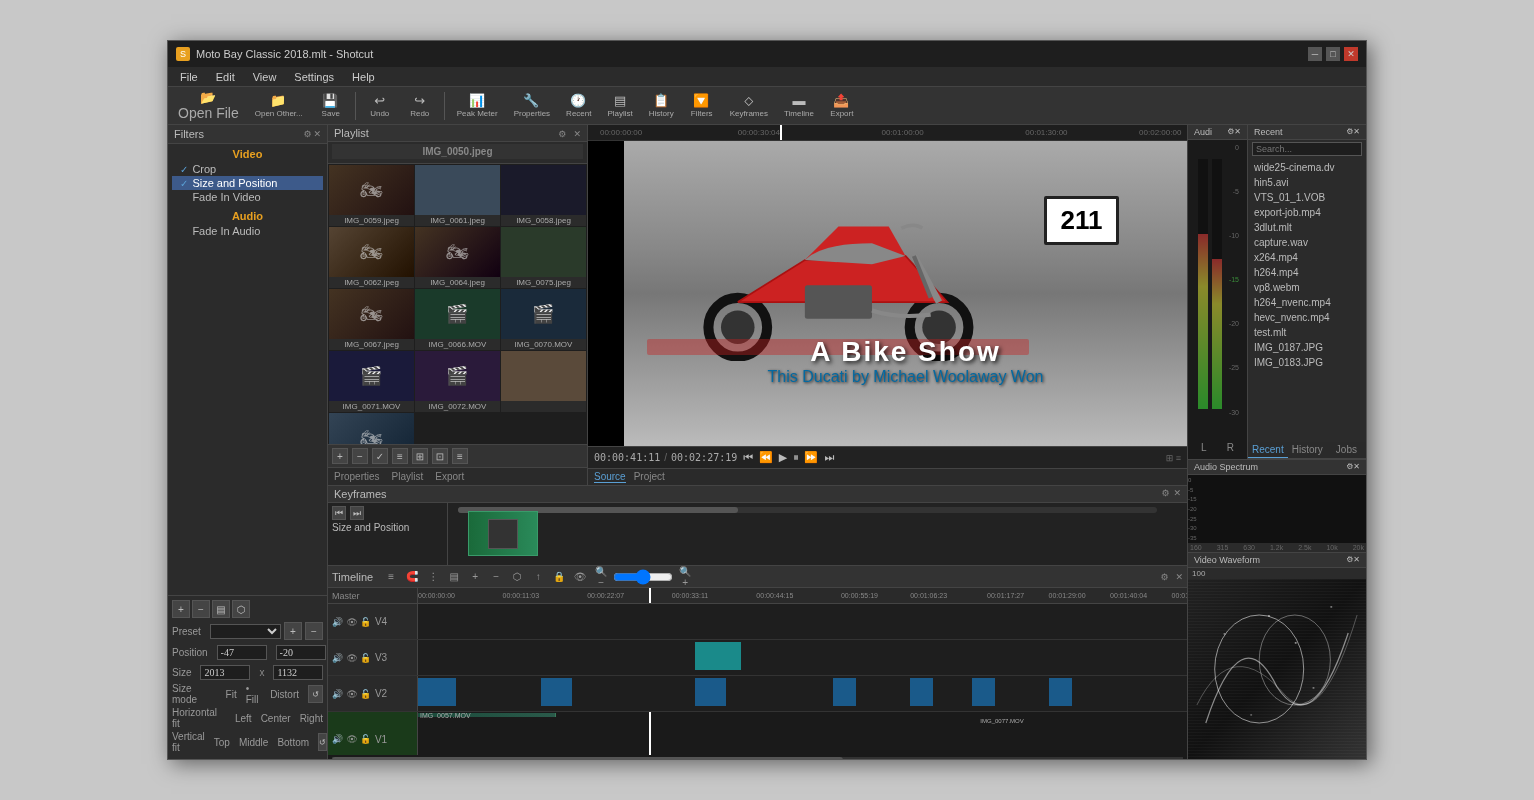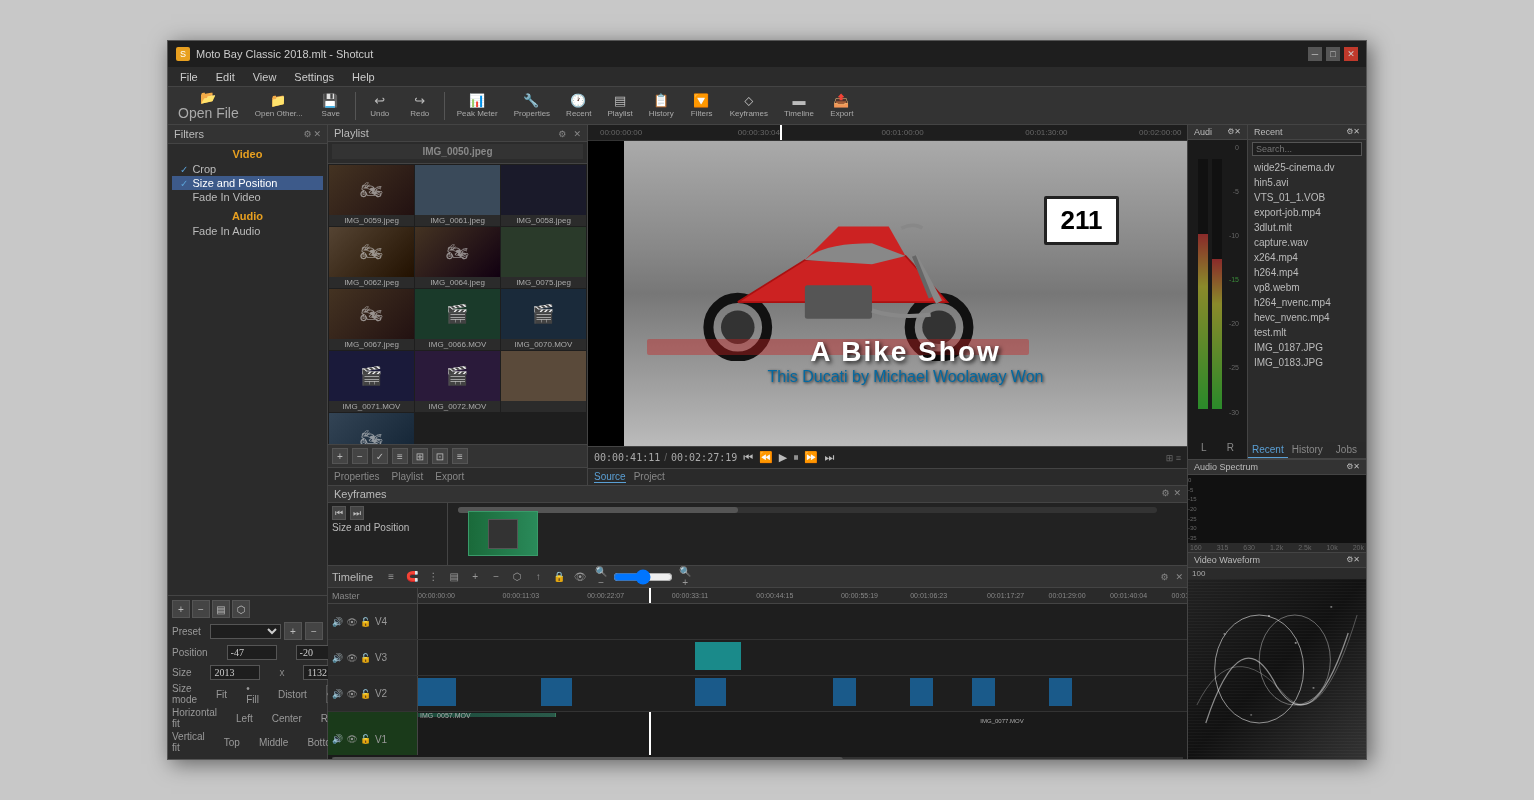--- a/index.html
+++ b/index.html
@@ -223,21 +223,21 @@
       display: flex;
       align-items: center;
       justify-content: center;
     }
     .ctrl-row {
       display: flex;
       align-items: center;
       margin-bottom: 2px;
       font-size: 10px;
       color: #999;
-      gap: 19px;
+      gap: 9px;
     }
     .ctrl-label {
       width: 55px;
       font-size: 10px;
       color: #999;
     }
     .ctrl-input {
       background: #1e1e1e;
       border: 1px solid #555;
       color: #ccc;

